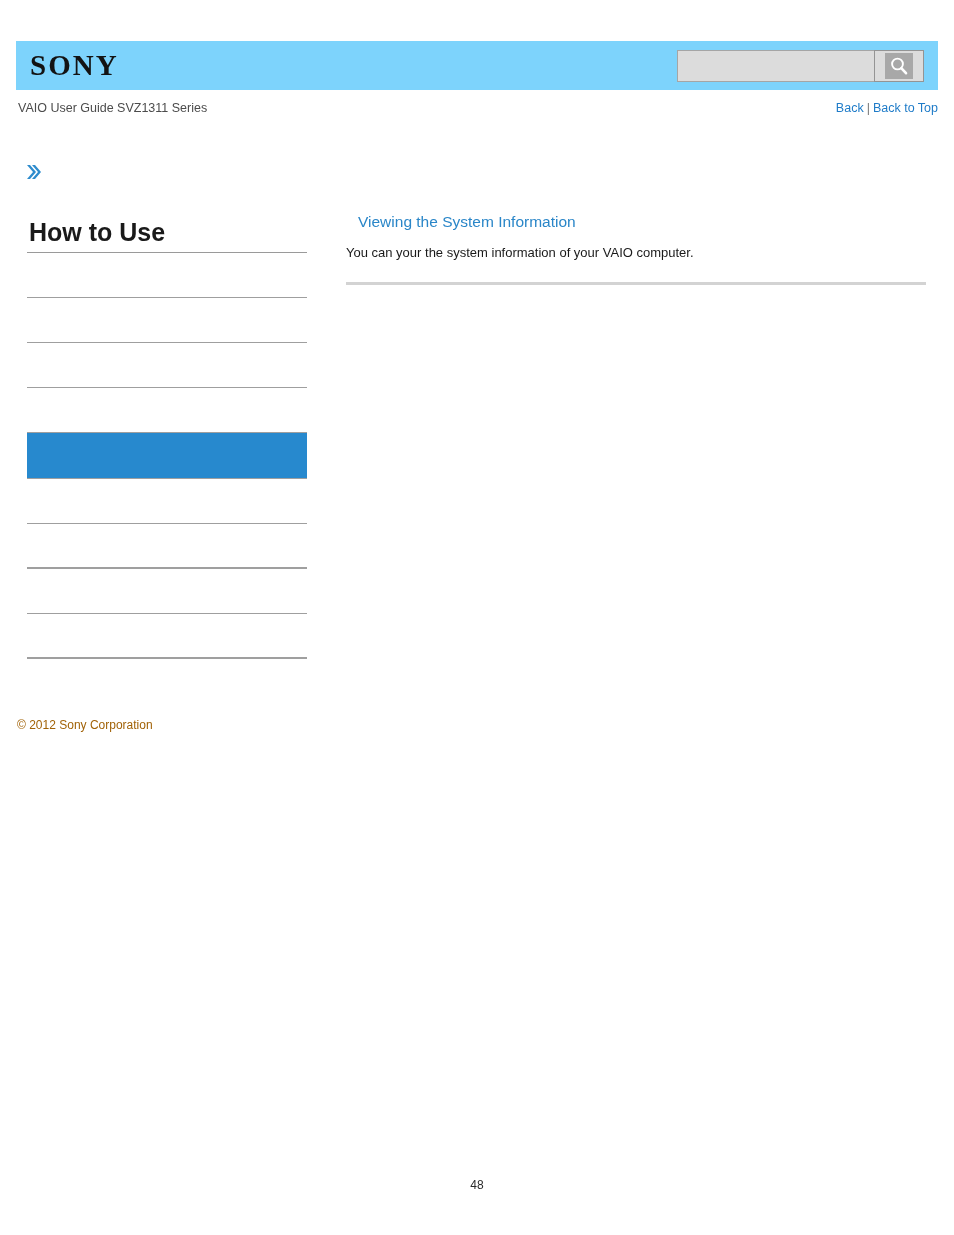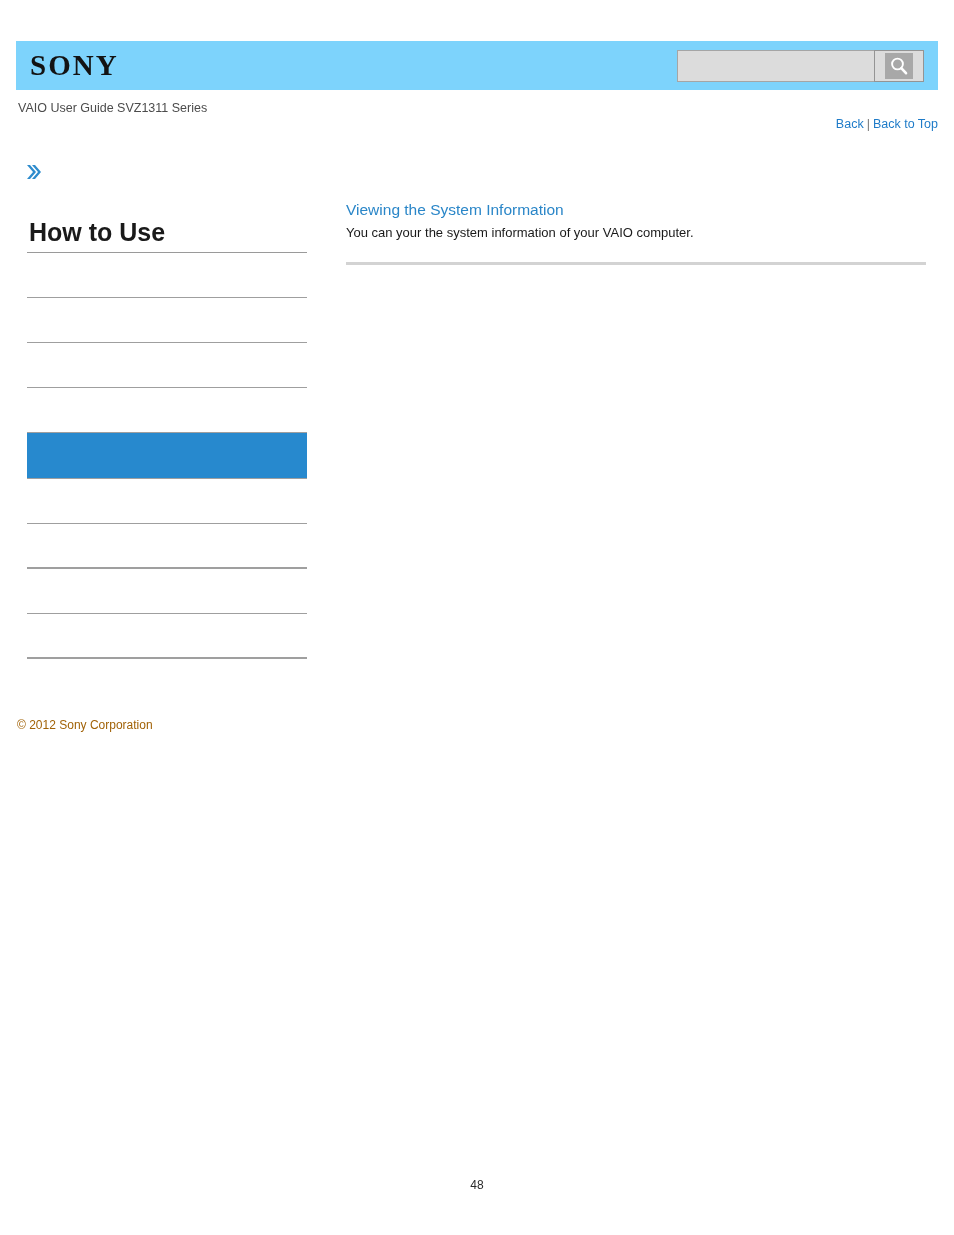--- a/index.html
+++ b/index.html
@@ -94,21 +94,20 @@
     font-size: 12.5px;
     color: #4c4c4c;
     white-space: nowrap;
   }
   .nav-links {
     position: absolute;
     right: 0;
     top: 0;
     font-size: 12.5px;
     white-space: nowrap;
-    margin-top: 16px;
   }
   .nav-links a {
     color: #1e7bc8;
     text-decoration: none;
   }
   .nav-links .sep {
     color: #777;
     margin: 0 3px;
   }
 
@@ -170,21 +169,21 @@
   .content {
     position: absolute;
     left: 346px;
     top: 200px;
     width: 580px;
   }
   .content-heading {
     font-size: 15.5px;
     color: #2a86c8;
     font-weight: normal;
-    margin: 0;
+    margin: 12px;
     line-height: 20px;
   }
   .content-body {
     font-size: 13px;
     color: #1a1a1a;
     margin: 4px 0 0 0;
     line-height: 18px;
   }
   .content-rule {
     margin-top: 20px;

